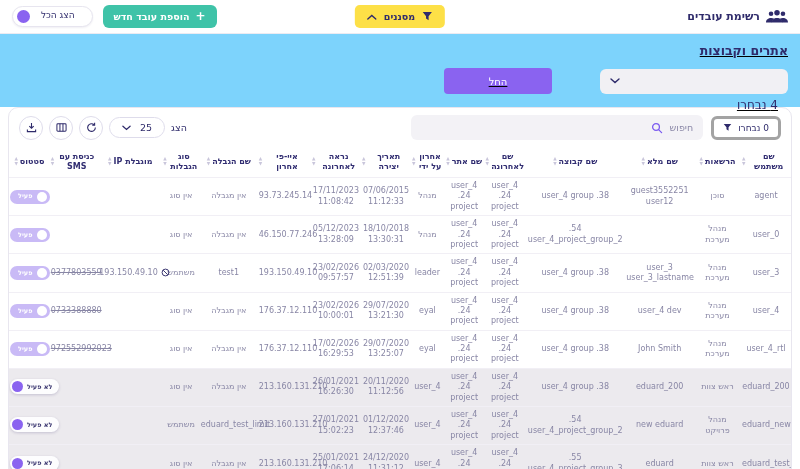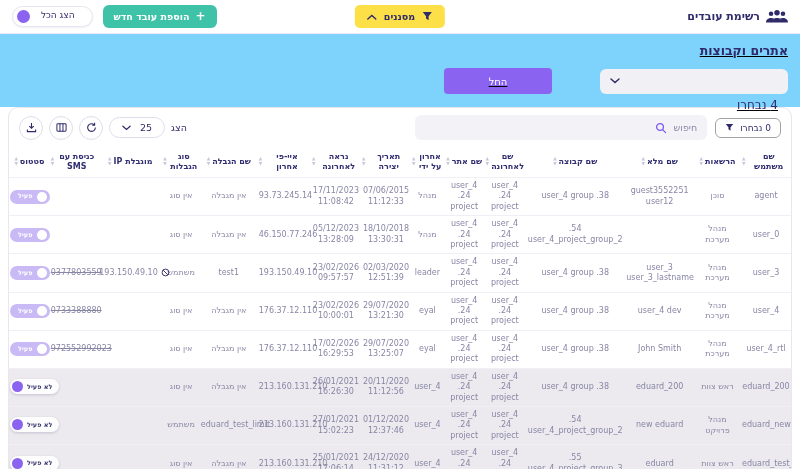--- a/index.html
+++ b/index.html
@@ -26,21 +26,21 @@
   .sites-controls{display:flex;align-items:center;gap:48px;}
   .site-select{width:188px;height:25px;background:#f1f0f4;border-radius:6px;display:flex;
                align-items:center;justify-content:space-between;padding:0 10px;cursor:pointer;}
   .site-select .sel-label{font-size:12px;color:#2f2b6b;margin-top:48px;}
   .apply-btn{width:108px;height:26px;background:#8a63f0;color:#fff;border:none;border-radius:4px;
              font-size:10px;cursor:pointer;}
   
   .card{margin:0 8px;border:1px solid #e8e6ef;border-radius:10px;background:#fff;overflow:hidden;}
   .toolbar{display:flex;align-items:center;justify-content:space-between;padding:7px 10px;}
   .toolbar-right{display:flex;align-items:center;gap:8px;}
-  .sel-pill{display:flex;align-items:center;gap:6px;background:#fff;border:1px solid #a3a3a3;
+  .sel-pill{display:flex;align-items:center;gap:6px;background:#fff;border:3px solid #a3a3a3;
             border-radius:6px;padding:4px 9px;font-size:9px;color:#2f2b6b;cursor:pointer;}
   .search{position:relative;width:292px;height:25px;background:#f3f2f6;border-radius:6px;}
   .search input{position:absolute;inset:0;width:100%;height:100%;background:transparent;border:none;
                 outline:none;padding:0 34px 0 8px;font-size:9.5px;color:#4a4770;}
   .search .hint{position:absolute;right:10px;top:50%;transform:translateY(-50%);display:flex;
                 align-items:center;gap:7px;color:#8b88a8;font-size:9.5px;pointer-events:none;}
   .tools{display:flex;align-items:center;gap:6px;}
   .show-lbl{font-size:9.5px;color:#2f2b6b;margin-right:2px;text-align:center;}
   .icon-btn{width:24px;height:24px;border-radius:50%;border:1px solid #dedceb;background:#fff;
             display:flex;align-items:center;justify-content:center;cursor:pointer;}

